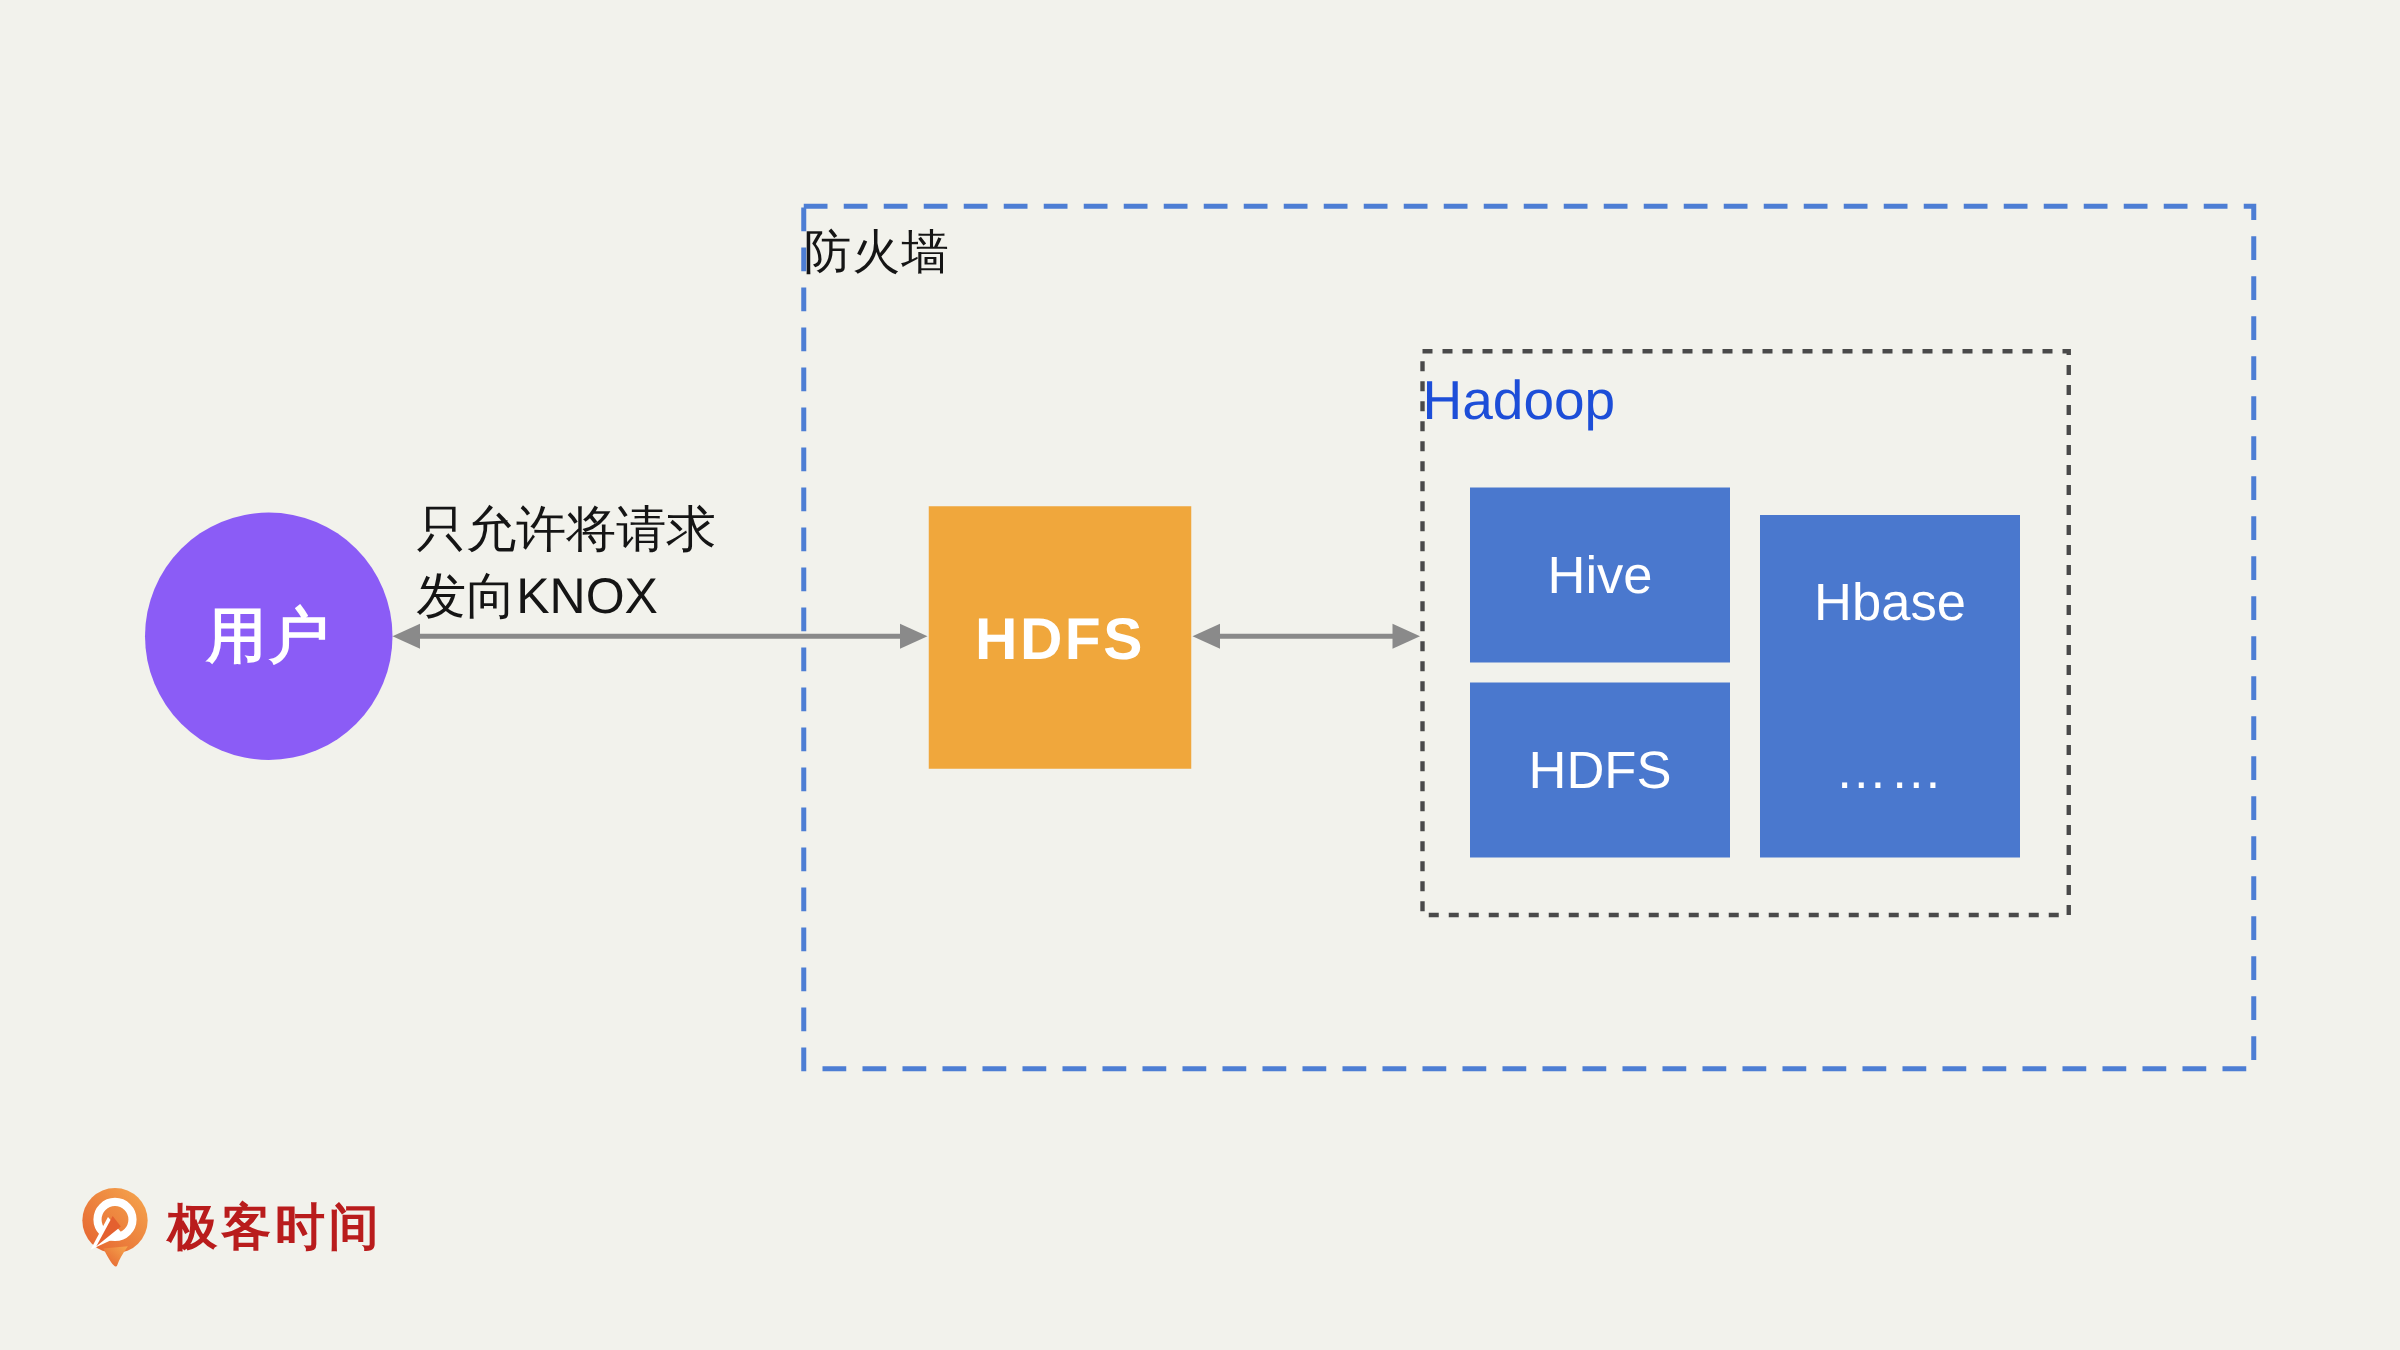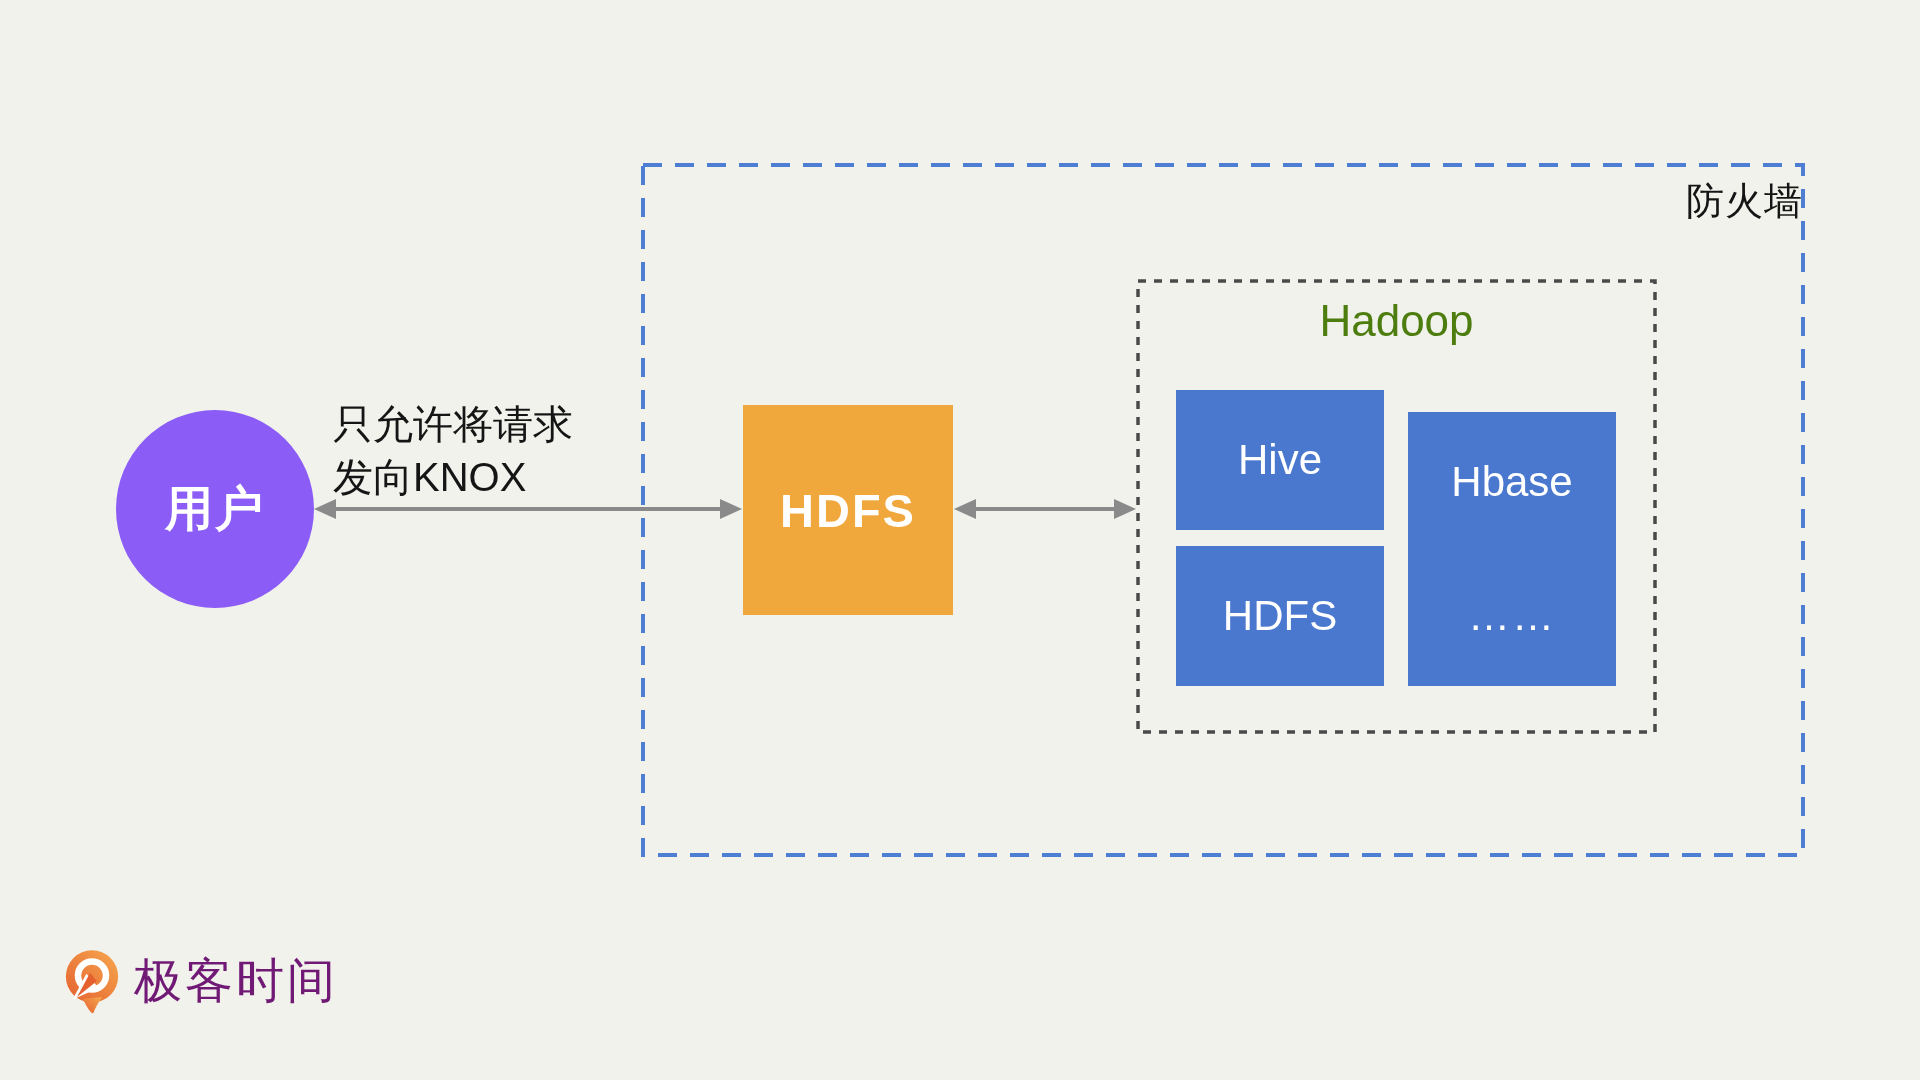--- a/index.html
+++ b/index.html
@@ -37,42 +37,41 @@
     left: 333px; top: 398px;
     font-size: 40px; line-height: 53px;
     color: #151515;
     white-space: nowrap;
   }
 
   .firewall-label {
     position: absolute;
     left: 643px; top: 176px;
     width: 1160px;
-    text-align: right;
+    text-align: left;
     font-size: 38px; color: #151515;
     font-weight: 500;
     letter-spacing: 1px;
   }
 
   .knox-box {
     position: absolute;
     left: 743px; top: 405px;
     width: 210px; height: 210px;
     background: #f0a73c;
     display: flex; align-items: center; justify-content: center;
     font-size: 47px; font-weight: 600; color: #fff;
     letter-spacing: 2px;
   }
 
   .hadoop-label {
     position: absolute;
     left: 1138px; top: 296px;
     width: 517px;
-    text-align: center;
-    font-size: 44px; color: #4d7c0f;
+    font-size: 44px; color: #1d4ed8;
   }
 
   .component-box {
     position: absolute;
     width: 208px; height: 140px;
     background: #4a78ce;
     display: flex; align-items: center; justify-content: center;
     font-size: 42px; font-weight: 500; color: #fff;
   }
   .component-hive  { left: 1176px; top: 390px; }
@@ -82,23 +81,23 @@
 
   .brand {
     position: absolute;
     left: 64px; top: 948px;
     display: flex; align-items: center;
   }
   .brand-mark { width: 56px; height: 70px; display: block; }
   .brand-text {
     margin-left: 14px;
     margin-top: -4px;
-    font-size: 48px;
-    font-weight: 400;
-    color: #701a75;
+    font-size: 40px;
+    font-weight: 700;
+    color: #b91c1c;
     letter-spacing: 3px;
     white-space: nowrap;
   }
 </style>
 </head>
 <body>
 
 <div class="canvas">
 
   <svg class="overlay" width="1920" height="1080" viewBox="0 0 1920 1080">

